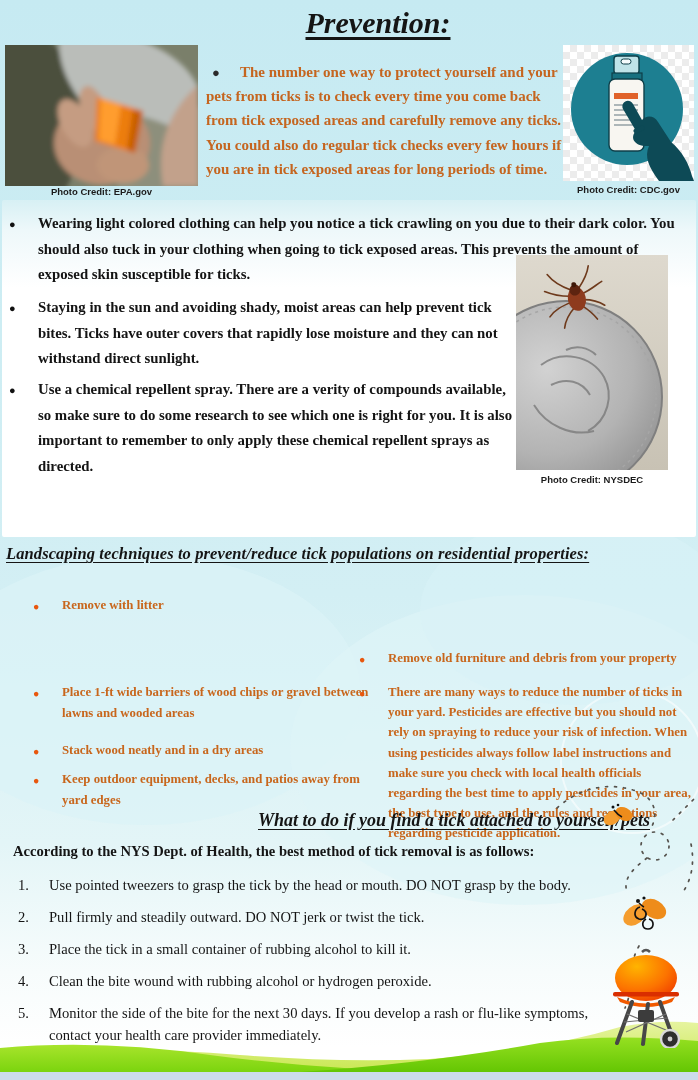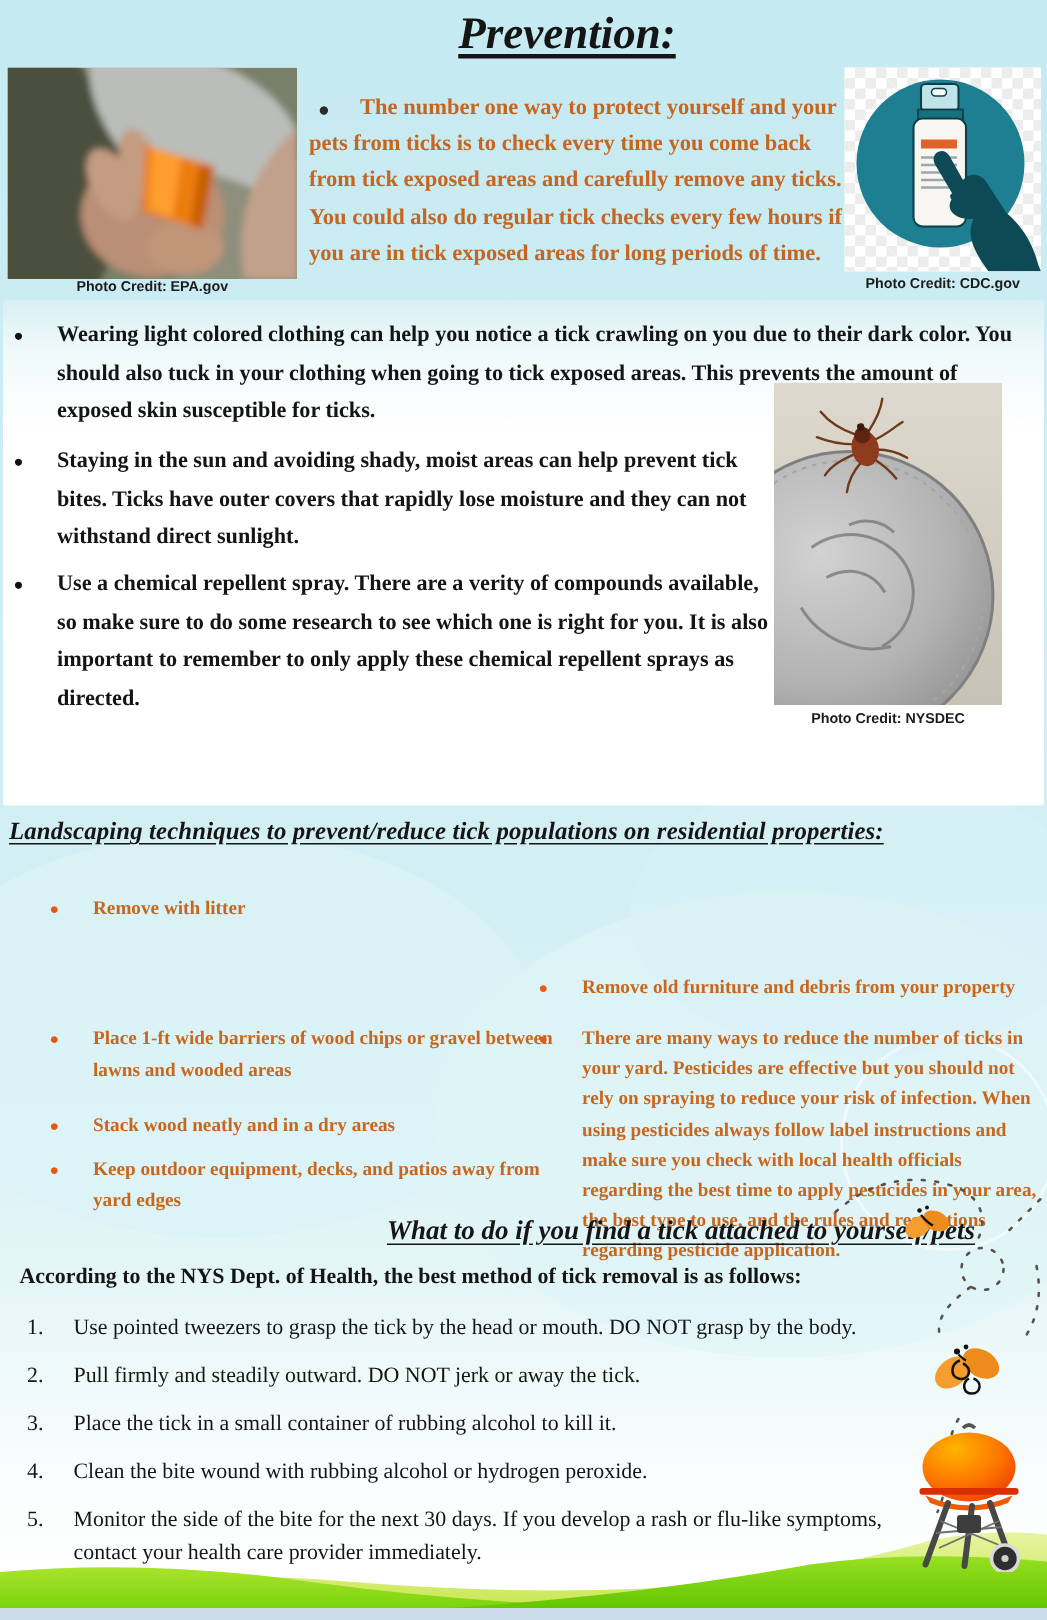--- a/index.html
+++ b/index.html
@@ -181,21 +181,21 @@
   <div class="obullet ol5">Keep outdoor equipment, decks, and patios away from yard edges</div>
 
   <div class="obullet or2">Remove old furniture and debris from your property</div>
   <div class="obullet or3">There are many ways to reduce the number of ticks in your yard. Pesticides are effective but you should not rely on spraying to reduce your risk of infection. When using pesticides always follow label instructions and make sure you check with local health officials regarding the best time to apply pesticides in your area, the best type to use, and the rules and regulations regarding pesticide application.</div>
 
   <div class="abs h2 removal-heading">What to do if you find a tick attached to yourself/pets</div>
   <div class="abs removal-intro">According to the NYS Dept. of Health, the best method of tick removal is as follows:</div>
 
   <div class="abs steps">
     <div class="step">Use pointed tweezers to grasp the tick by the head or mouth. DO NOT grasp by the body.</div>
-    <div class="step">Pull firmly and steadily outward. DO NOT jerk or away the tick.</div>
+    <div class="step">Pull firmly and steadily outward. DO NOT jerk or twist the tick.</div>
     <div class="step">Place the tick in a small container of rubbing alcohol to kill it.</div>
     <div class="step">Clean the bite wound with rubbing alcohol or hydrogen peroxide.</div>
     <div class="step">Monitor the side of the bite for the next 30 days. If you develop a rash or flu-like symptoms, contact your health care provider immediately.</div>
   </div>
 
   <div class="abs" style="left:555px;top:780px;width:143px;height:235px;">
     <svg width="143" height="235" viewBox="0 0 143 235">
       <g fill="none" stroke="#55524d" stroke-width="1.7" stroke-linecap="round" stroke-dasharray="2 7">
         <path d="M2,28 C24,8 52,2 78,10 C100,16 104,34 96,48"></path>
         <circle cx="100" cy="66" r="14"></circle>

